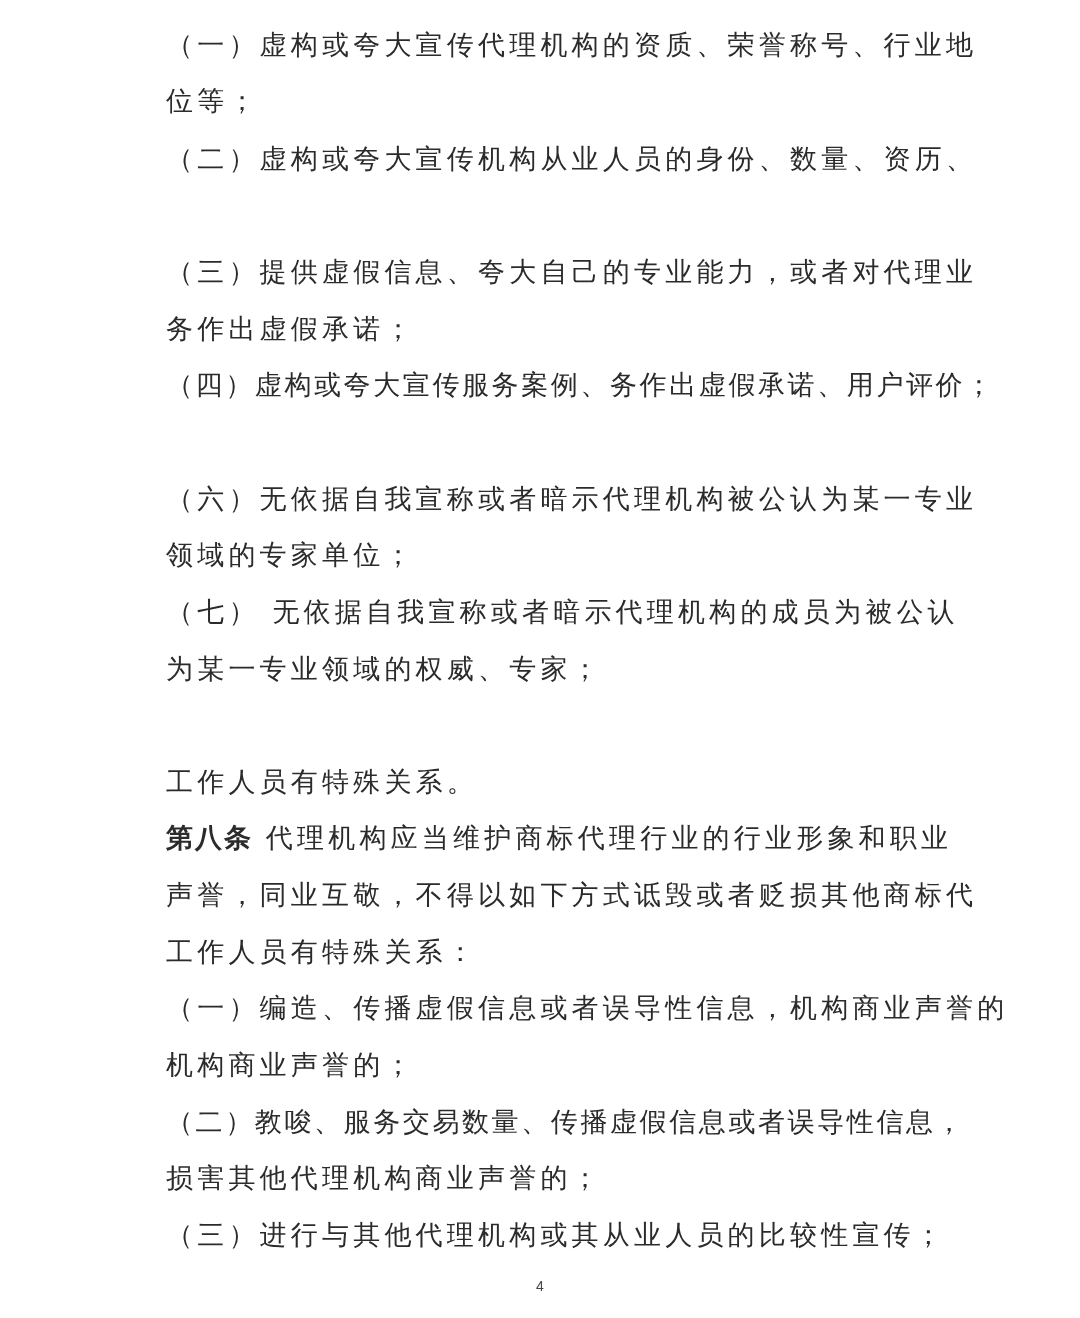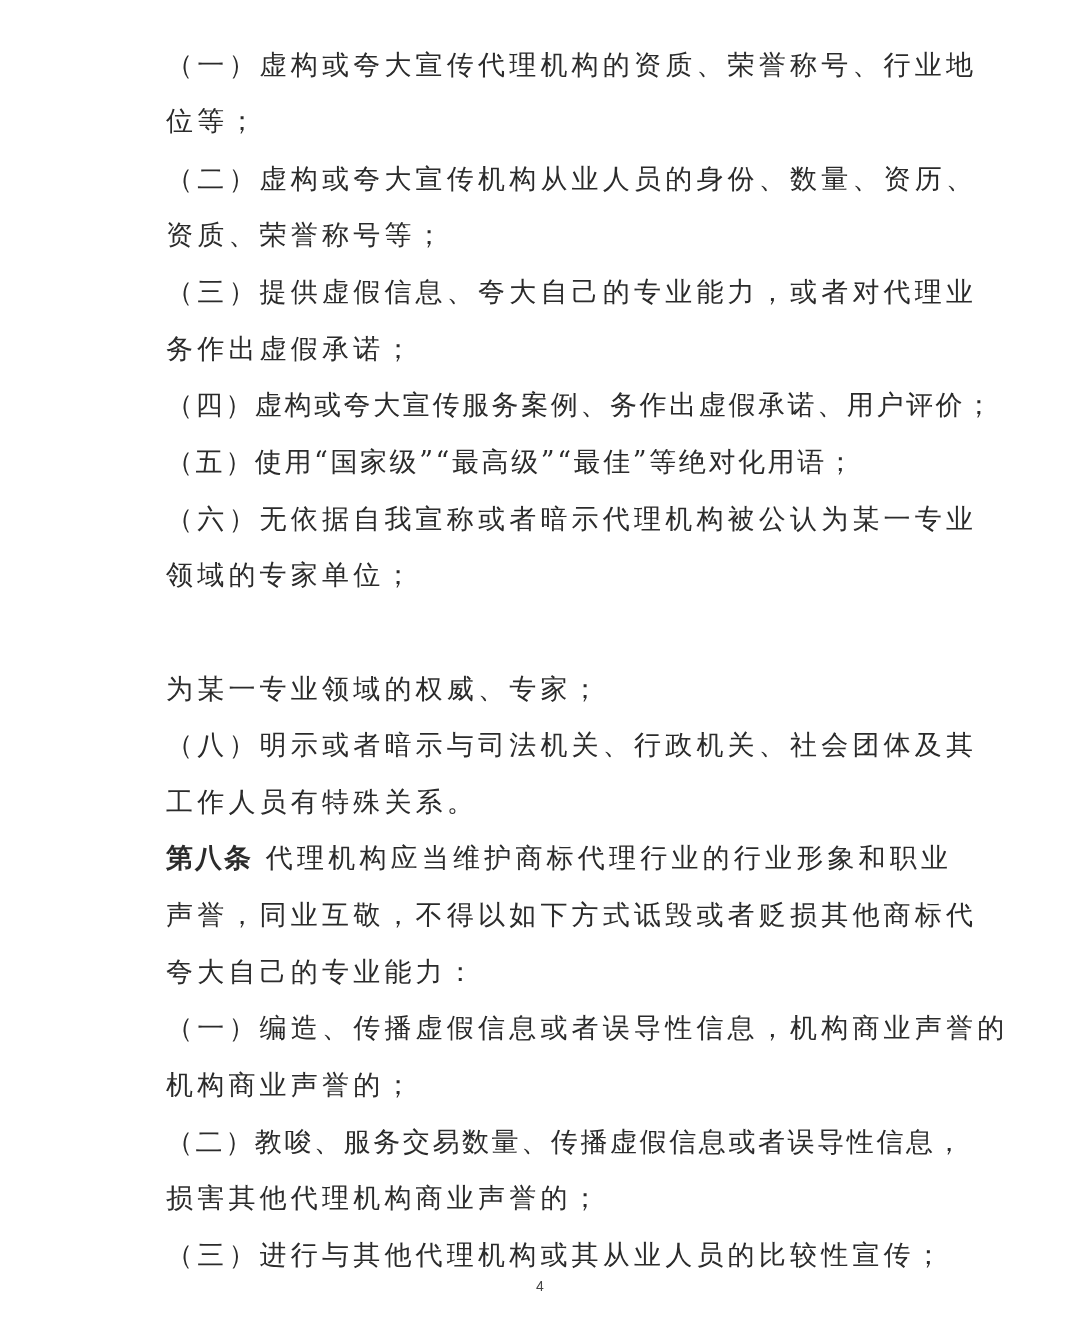--- a/index.html
+++ b/index.html
@@ -6,53 +6,50 @@
   body {
     width: 1080px; height: 1318px; position: relative; overflow: hidden;
     font-family: "DejaVu Serif", "Liberation Serif", serif;
     color: #2b2b2b;
   }
   .page { position: absolute; left: 0; top: 0; width: 1080px; height: 1318px; }
   .line {
     position: absolute; left: 166px; width: 760px;
     font-size: 27px; line-height: 34px; white-space: nowrap;
     letter-spacing: 4.2px;
-    margin-top: 20px;
   }
   .bold { font-weight: bold; letter-spacing: 2px; }
   .page-number {
     position: absolute; left: 0; width: 1080px; top: 1278px;
     text-align: center; font-size: 14px; color: #444;
     font-family: "Liberation Sans", sans-serif;
   }
 </style>
 </head>
 <body>
 
 <div class="page">
   <div class="line" style="top:28px">（一）虚构或夸大宣传代理机构的资质、荣誉称号、行业地</div>
   <div class="line" style="top:84px">位等；</div>
   <div class="line" style="top:142px">（二）虚构或夸大宣传机构从业人员的身份、数量、资历、</div>
-  <div class="line" style="top:198px">资质、荣誉称号等；</div>
   <div class="line" style="top:255px">（三）提供虚假信息、夸大自己的专业能力，或者对代理业</div>
   <div class="line" style="top:312px">务作出虚假承诺；</div>
   <div class="line" style="top:368px; letter-spacing:2.6px">（四）虚构或夸大宣传服务案例、务作出虚假承诺、用户评价；</div>
-  <div class="line" style="top:425px; letter-spacing:2.6px">（五）使用“国家级”“最高级”“最佳”等绝对化用语；</div>
   <div class="line" style="top:482px">（六）无依据自我宣称或者暗示代理机构被公认为某一专业</div>
   <div class="line" style="top:538px">领域的专家单位；</div>
+  <div class="line" style="top:595px">（七） 无依据自我宣称或者暗示代理机构的成员为被公认</div>
   <div class="line" style="top:652px">为某一专业领域的权威、专家；</div>
-  <div class="line" style="top:708px">（八）明示或者暗示与司法机关、行政机关、社会团体及其</div>
   <div class="line" style="top:821px">
     <span class="bold">第八条</span>
     <span>代理机构应当维护商标代理行业的行业形象和职业</span>
   </div>
 
   <div class="line" style="top:765px">工作人员有特殊关系。</div>
   <div class="line" style="top:878px">声誉，同业互敬，不得以如下方式诋毁或者贬损其他商标代</div>
-  <div class="line" style="top:935px">夸大自己的专业能力：</div>
+  <div class="line" style="top:935px">工作人员有特殊关系：</div>
 
   <div class="line" style="top:991px">（一）编造、传播虚假信息或者误导性信息，机构商业声誉的</div>
   <div class="line" style="top:1048px">机构商业声誉的；</div>
   <div class="line" style="top:1105px; letter-spacing:2.6px">（二）教唆、服务交易数量、传播虚假信息或者误导性信息，</div>
   <div class="line" style="top:1161px">损害其他代理机构商业声誉的；</div>
   <div class="line" style="top:1218px">（三）进行与其他代理机构或其从业人员的比较性宣传；</div>
 
   <div class="page-number">4</div>
 </div>
 

